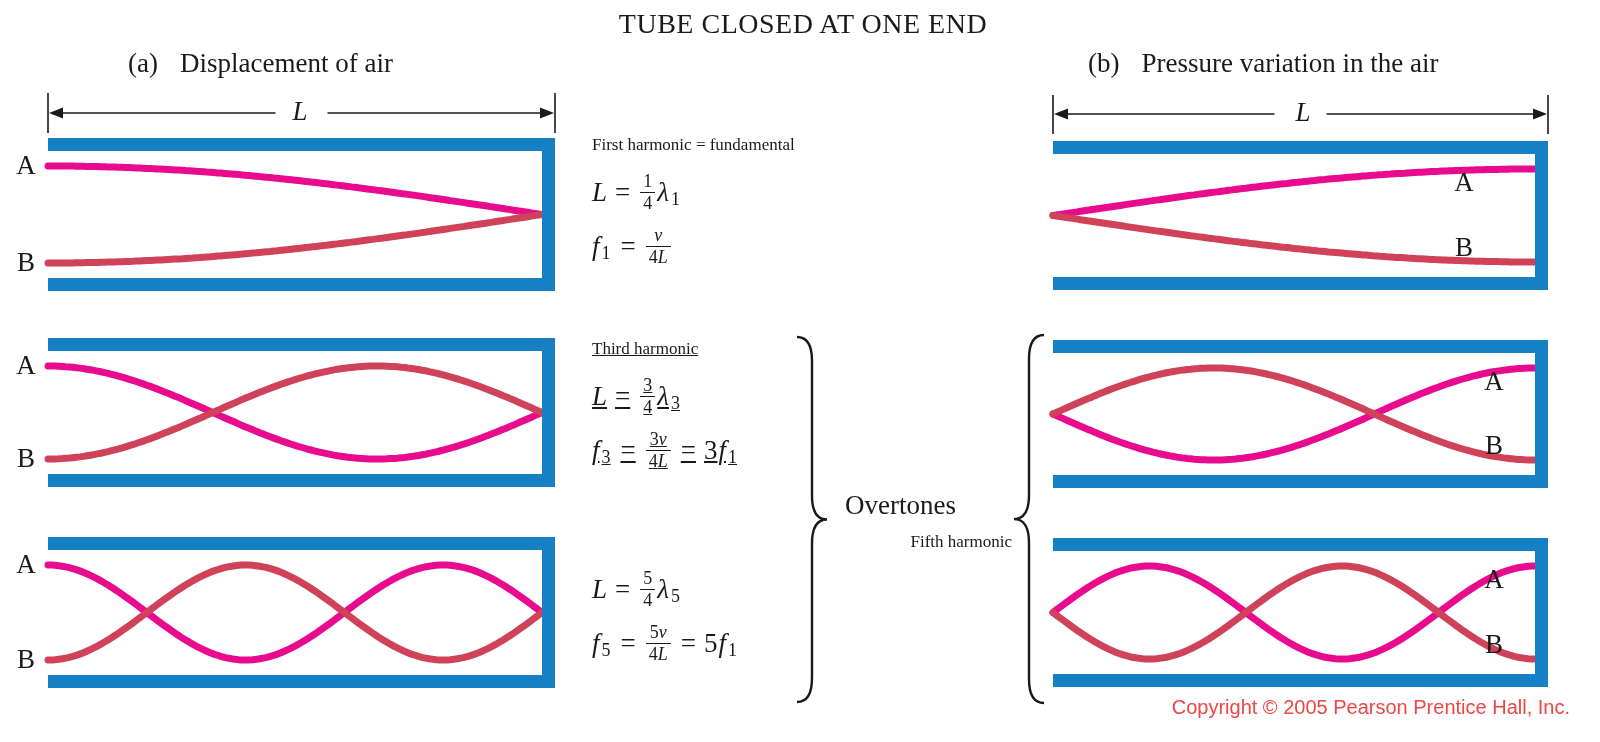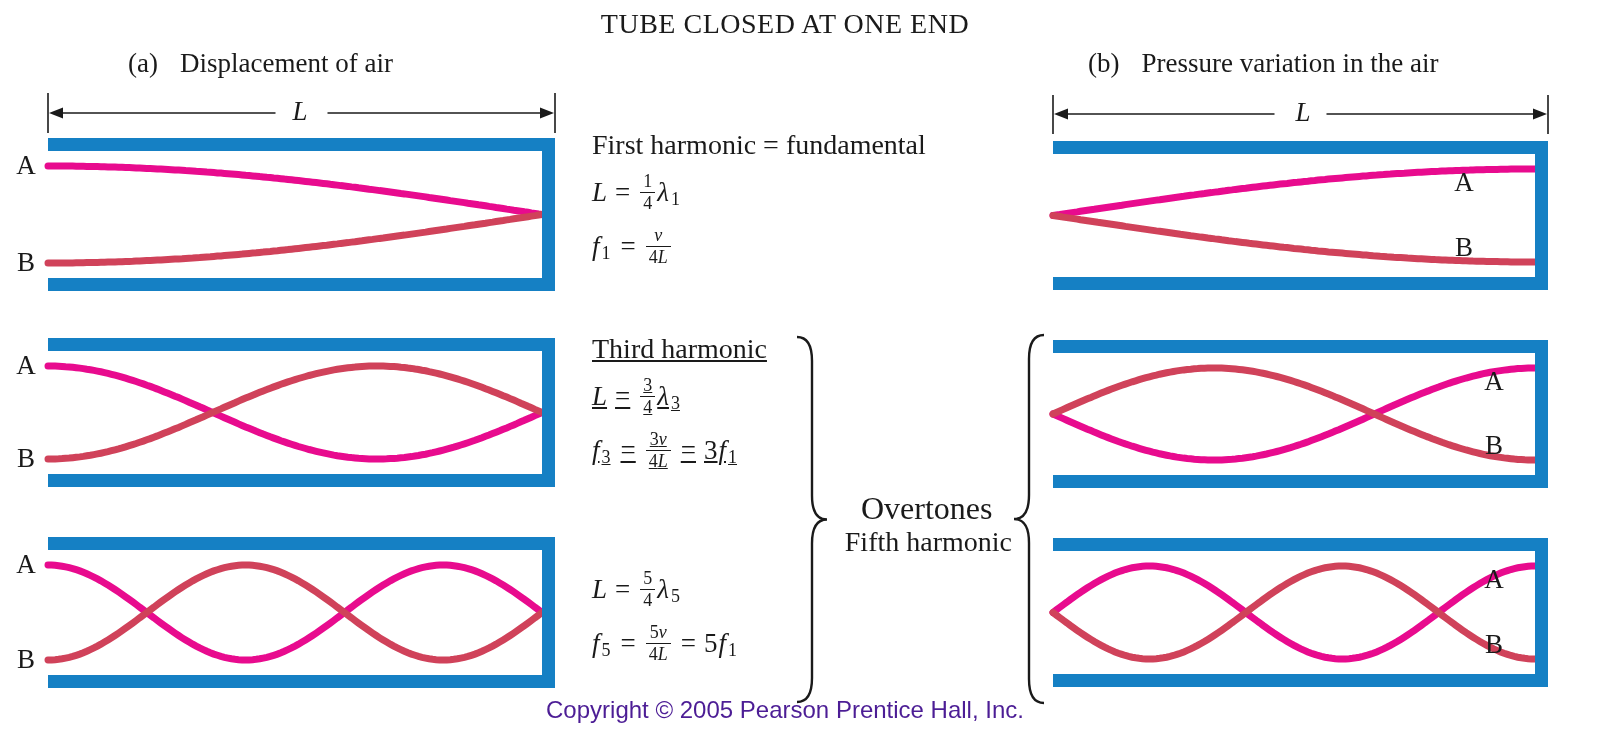--- a/index.html
+++ b/index.html
@@ -3,33 +3,33 @@
 <meta charset="utf-8">
 <style>
   html,body { margin:0; padding:0; background:#ffffff; }
   .stage {
     position:relative; width:1600px; height:742px; background:#ffffff;
     font-family:"Liberation Serif","DejaVu Serif",serif; color:#1a1a1a; overflow:hidden;
   }
   .abs { position:absolute; }
   .title {
     left:0; top:8; width:1570px; text-align:center;
-    font-size:28px; letter-spacing:0.5px; top:8px;
+    font-size:28px; letter-spacing:0.5px; top:8px;padding-left:18px;
   }
   .col-header { top:48px; font-size:27px; white-space:nowrap; }
   .col-header .tag { margin-right:22px; }
   .dim-label { font-size:27px; font-style:italic; width:40px; text-align:center; }
   .pt-label { font-size:27px; width:32px; text-align:center; line-height:1; }
-  .overtones { font-size:32px;margin-left:16px; }
+  .overtones { font-size:27px; }
   .copyright {
-    left:0; top:696px; width:1570px; text-align:center;
-    font-family:"Liberation Sans","DejaVu Sans",sans-serif; font-size:24px; color:#4c1d95;
+    left:0; top:696px; width:1570px; text-align:right;
+    font-family:"Liberation Sans","DejaVu Sans",sans-serif; font-size:20px; color:#ef4444;
   }
   .fblock { width:420px; }
-  .fheading { font-size:28px; line-height:34px; height:34px; white-space:nowrap; }
+  .fheading { font-size:17px; line-height:34px; height:34px; white-space:nowrap; }
   .eq { display:flex; align-items:center; height:48px; margin-top:6px; font-size:27px; white-space:nowrap; }
   .eq i, .fheading i { font-style:italic; }
   .eq .op { margin:0 8px; }
   .eq .coef { margin-right:1px; }
   .frac { display:inline-flex; flex-direction:column; align-items:center; font-size:18px; line-height:1.15; margin:0 2px; }
   .frac .num { padding:0 3px; }
   .frac .den { border-top:1.6px solid #1a1a1a; padding:0 3px; }
   .sb { font-size:18px; position:relative; top:7px; margin-left:2px; margin-right:2px; }
   svg#diagram { position:absolute; left:0; top:0; }
 </style>

